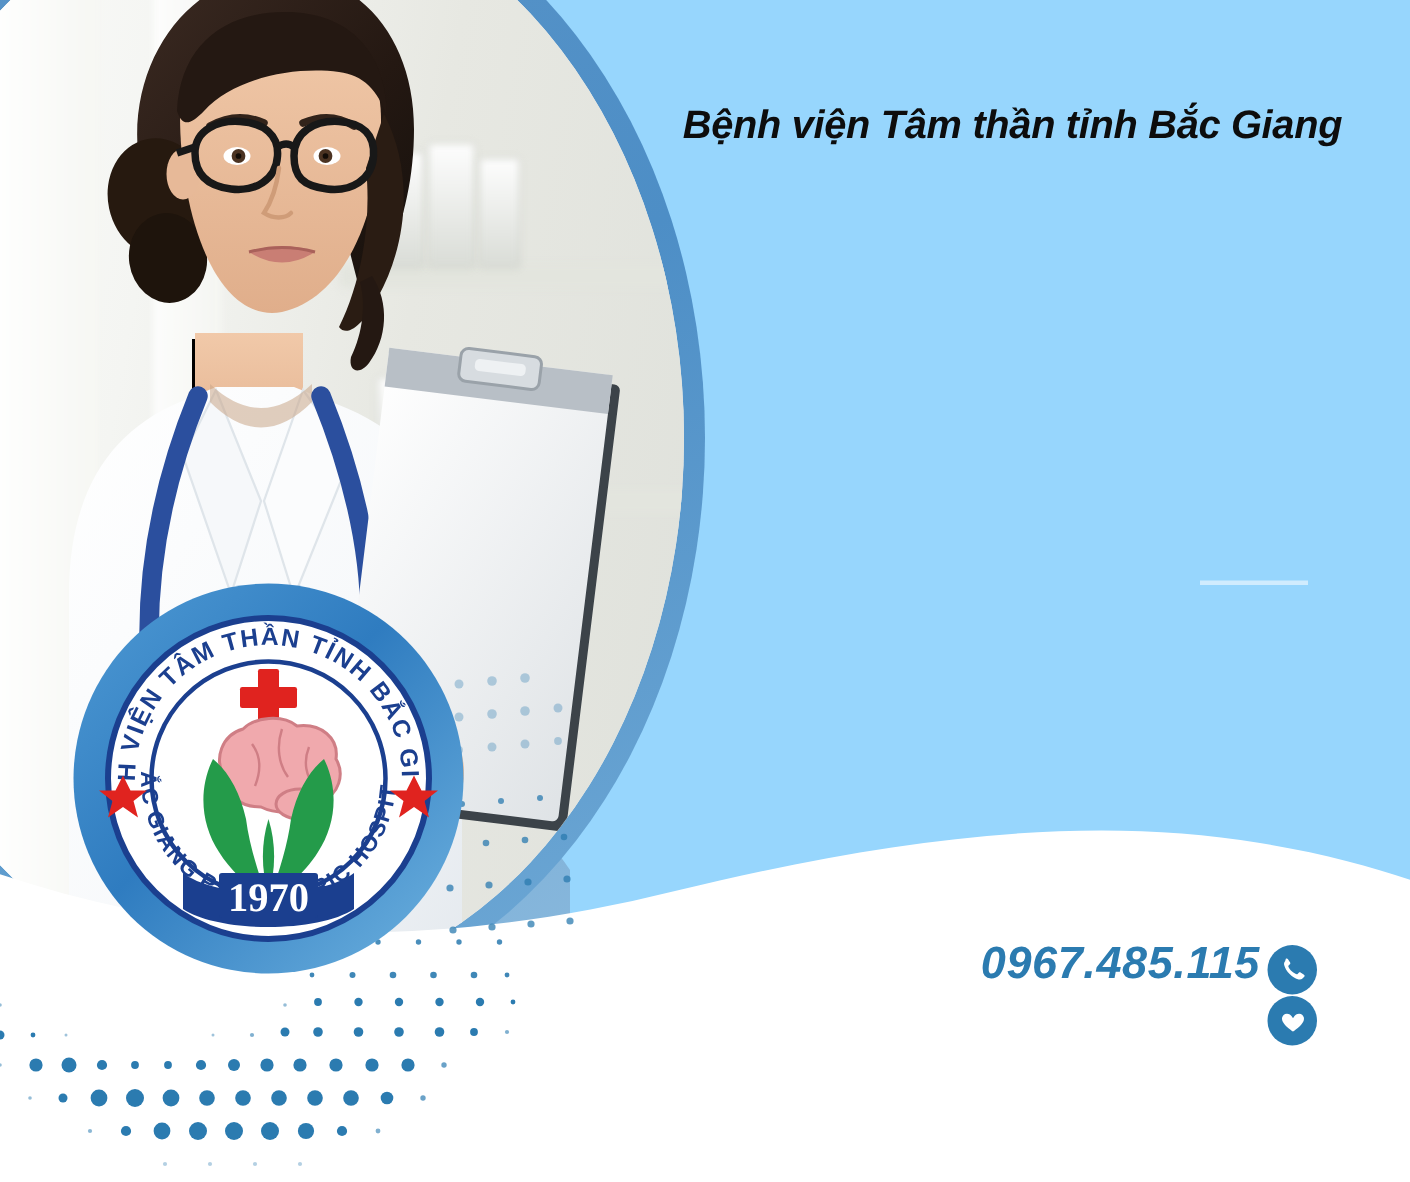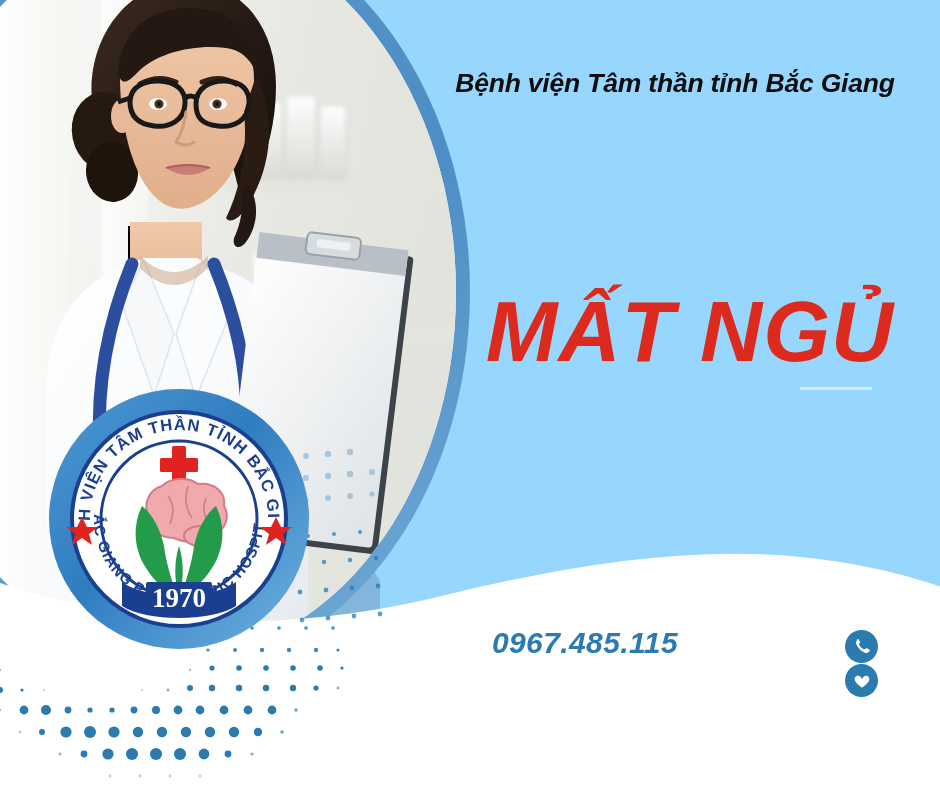--- a/index.html
+++ b/index.html
@@ -169,21 +169,21 @@
     width: 72px;
     height: 3px;
     background: rgba(255,255,255,.55);
   }
 
   .contact {
     position: absolute;
     left: 330px;
     top: 626px;
     width: 510px;
-    text-align: center;
+    text-align: right;
     color: #2b7bb0;
     font-style: italic;
     font-weight: bold;
     line-height: 1.12;
   }
   .contact .phone { font-size: 30px; letter-spacing: .4px; }
   .contact .site  { font-size: 29.5px; letter-spacing: -0.2px; margin-top: 4px; }
 
   .icon-col {
     position: absolute;
@@ -526,21 +526,20 @@
 
     <g>
       <path d="M76,196 C100,214 166,214 190,196 L190,220 C166,236 100,236 76,220 Z" fill="#1b3f8f"></path>
       <rect x="100" y="196" width="66" height="30" rx="2" fill="#1b3f8f"></rect>
       <text x="133" y="221" text-anchor="middle" font-family="'Liberation Serif', serif" font-size="27" font-weight="bold" fill="#ffffff">1970</text>
     </g>
   </svg>
 
   <div class="hospital-title">Bệnh viện Tâm thần tỉnh Bắc Giang</div>
 
-  <div class="headline">MẤT NGỦ</div>
   <div class="headline-underline"></div>
 
   <div class="contact">
     <div class="phone">0967.485.115</div>
   </div>
 
   <div class="icon-col">
     <div class="icon-badge">
       <svg width="19" height="19" viewBox="0 0 24 24" aria-hidden="true">
         <path fill="#ffffff" d="M6.6 2.8c.5-.5 1.3-.4 1.7.2l1.9 2.9c.3.5.2 1.1-.2 1.5l-1.1 1c-.2.2-.3.5-.2.8.5 1.4 1.6 2.9 2.9 4.1 1.3 1.2 2.8 2.1 4.1 2.5.3.1.6 0 .8-.2l1-1.1c.4-.4 1-.5 1.5-.2l2.9 1.9c.6.4.7 1.2.2 1.7l-1.5 1.5c-.8.8-2 1.1-3.2.8-2.6-.6-5.3-2.3-7.6-4.6C7.5 13.3 5.8 10.6 5.2 8c-.3-1.2 0-2.4.8-3.2l.6-2z"></path>

